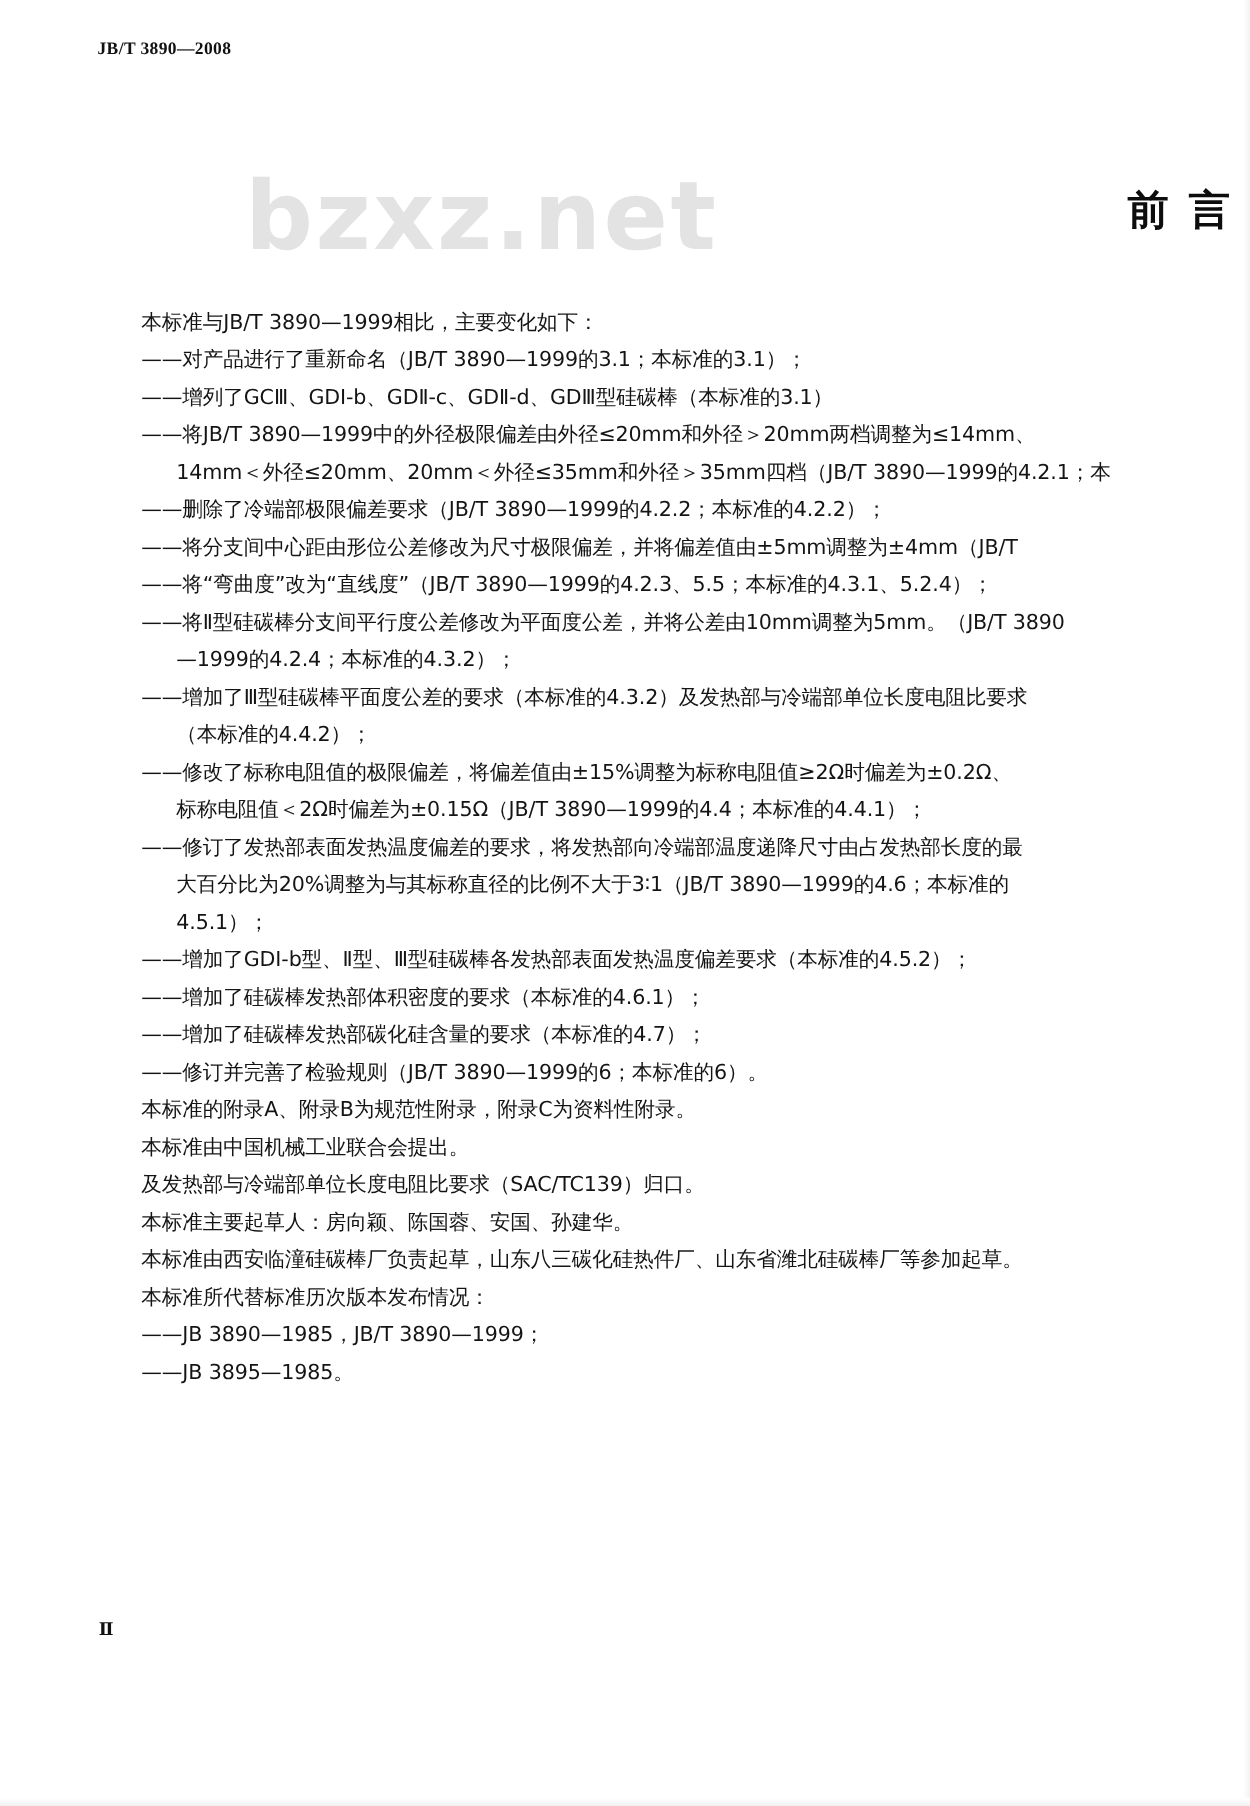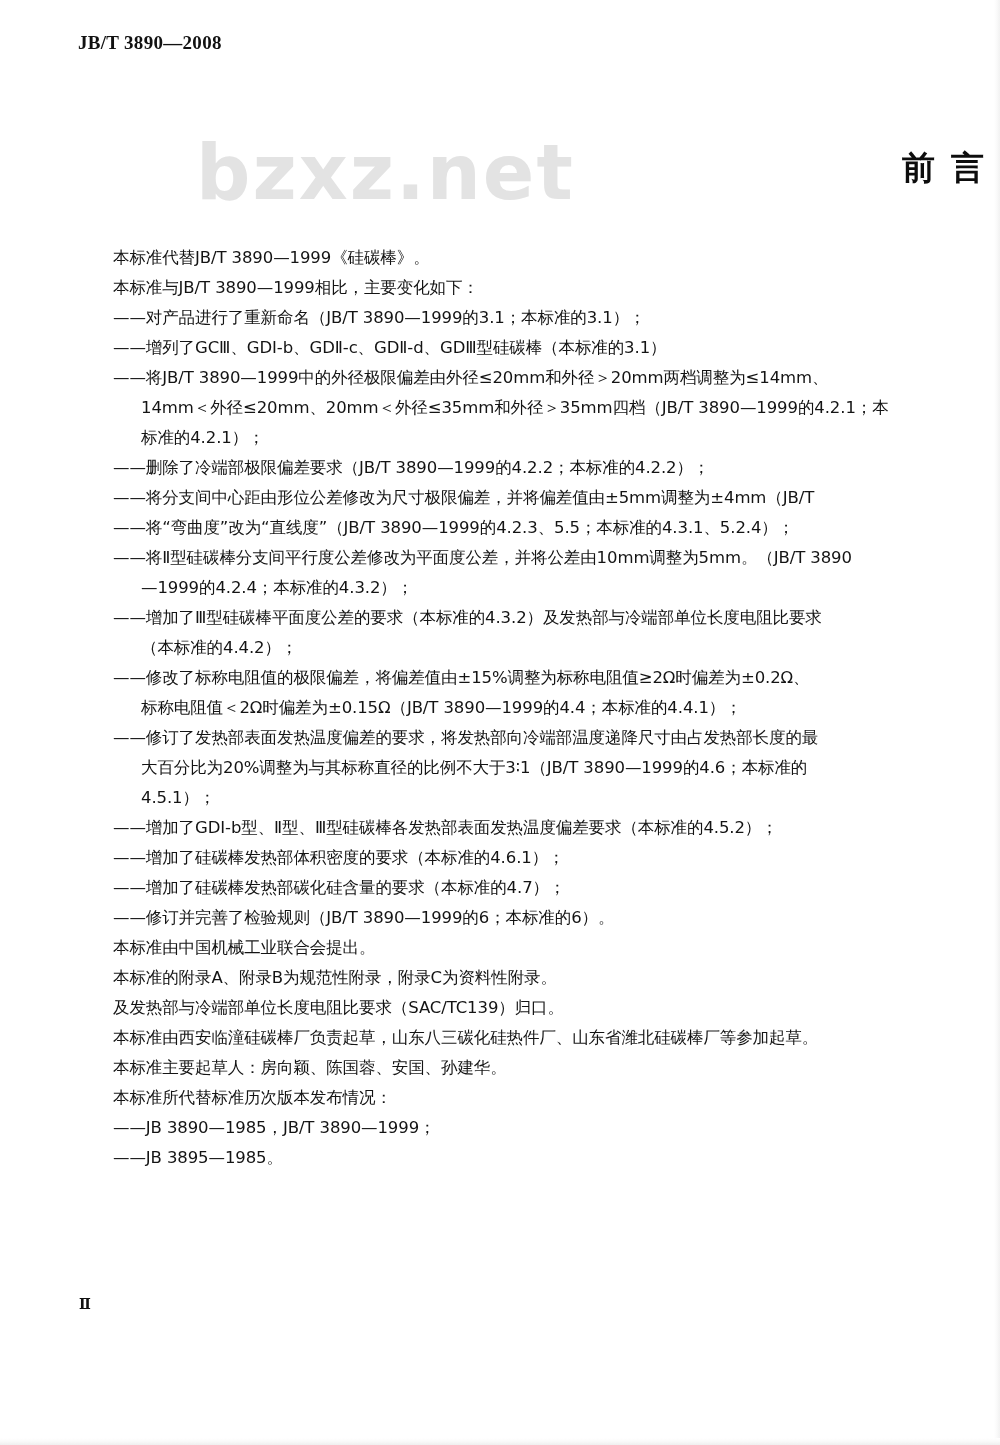--- a/index.html
+++ b/index.html
@@ -46,21 +46,21 @@
     pointer-events: none;
   }
 
   
   .std-header {
     position: absolute;
     left: 78px;
     top: 32px;
     font-family: "Liberation Serif", "DejaVu Serif", serif;
     font-weight: bold;
-    font-size: 19px;
+    font-size: 14px;
     letter-spacing: 0.3px;
     color: #111;
     white-space: pre;
   }
 
   
   .title-band {
     position: absolute;
     left: 0;
     top: 128px;
@@ -132,48 +132,46 @@
 <div class="page">
 
   <div class="std-header">JB/T 3890—2008</div>
 
   <div class="title-band">
     <div class="watermark">bzxz.net</div>
     <div class="doc-title">前言</div>
   </div>
 
   <div class="body-col">
-      <div class="line">本标准代替JB/T 3890—1999《硅碳棒》。</div>
       <div class="line">本标准与JB/T 3890—1999相比，主要变化如下：</div>
       <div class="line">——对产品进行了重新命名（JB/T 3890—1999的3.1；本标准的3.1）；</div>
       <div class="line">——增列了GCⅢ、GDⅠ-b、GDⅡ-c、GDⅡ-d、GDⅢ型硅碳棒（本标准的3.1）</div>
       <div class="line">——将JB/T 3890—1999中的外径极限偏差由外径≤20mm和外径＞20mm两档调整为≤14mm、</div>
       <div class="line cont">14mm＜外径≤20mm、20mm＜外径≤35mm和外径＞35mm四档（JB/T 3890—1999的4.2.1；本</div>
-      <div class="line cont">标准的4.2.1）；</div>
       <div class="line">——删除了冷端部极限偏差要求（JB/T 3890—1999的4.2.2；本标准的4.2.2）；</div>
       <div class="line">——将分支间中心距由形位公差修改为尺寸极限偏差，并将偏差值由±5mm调整为±4mm（JB/T</div>
       <div class="line">——将“弯曲度”改为“直线度”（JB/T 3890—1999的4.2.3、5.5；本标准的4.3.1、5.2.4）；</div>
       <div class="line">——将Ⅱ型硅碳棒分支间平行度公差修改为平面度公差，并将公差由10mm调整为5mm。（JB/T 3890</div>
       <div class="line cont">—1999的4.2.4；本标准的4.3.2）；</div>
       <div class="line">——增加了Ⅲ型硅碳棒平面度公差的要求（本标准的4.3.2）及发热部与冷端部单位长度电阻比要求</div>
       <div class="line cont">（本标准的4.4.2）；</div>
       <div class="line">——修改了标称电阻值的极限偏差，将偏差值由±15%调整为标称电阻值≥2Ω时偏差为±0.2Ω、</div>
       <div class="line cont">标称电阻值＜2Ω时偏差为±0.15Ω（JB/T 3890—1999的4.4；本标准的4.4.1）；</div>
       <div class="line">——修订了发热部表面发热温度偏差的要求，将发热部向冷端部温度递降尺寸由占发热部长度的最</div>
       <div class="line cont">大百分比为20%调整为与其标称直径的比例不大于3∶1（JB/T 3890—1999的4.6；本标准的</div>
       <div class="line cont">4.5.1）；</div>
       <div class="line">——增加了GDⅠ-b型、Ⅱ型、Ⅲ型硅碳棒各发热部表面发热温度偏差要求（本标准的4.5.2）；</div>
       <div class="line">——增加了硅碳棒发热部体积密度的要求（本标准的4.6.1）；</div>
       <div class="line">——增加了硅碳棒发热部碳化硅含量的要求（本标准的4.7）；</div>
       <div class="line">——修订并完善了检验规则（JB/T 3890—1999的6；本标准的6）。</div>
+      <div class="line">本标准的附录A、附录B为规范性附录，附录C为资料性附录。</div>
       <div class="line">本标准由中国机械工业联合会提出。</div>
-      <div class="line">本标准的附录A、附录B为规范性附录，附录C为资料性附录。</div>
       <div class="line">及发热部与冷端部单位长度电阻比要求（SAC/TC139）归口。</div>
+      <div class="line">本标准主要起草人：房向颖、陈国蓉、安国、孙建华。</div>
       <div class="line">本标准由西安临潼硅碳棒厂负责起草，山东八三碳化硅热件厂、山东省潍北硅碳棒厂等参加起草。</div>
-      <div class="line">本标准主要起草人：房向颖、陈国蓉、安国、孙建华。</div>
       <div class="line">本标准所代替标准历次版本发布情况：</div>
       <div class="line">——JB 3890—1985，JB/T 3890—1999；</div>
       <div class="line">——JB 3895—1985。</div>
     </div>
 
   <div class="folio">Ⅱ</div>
 
   <div class="page-edge-right"></div>
   <div class="page-edge-bottom"></div>
 </div>

